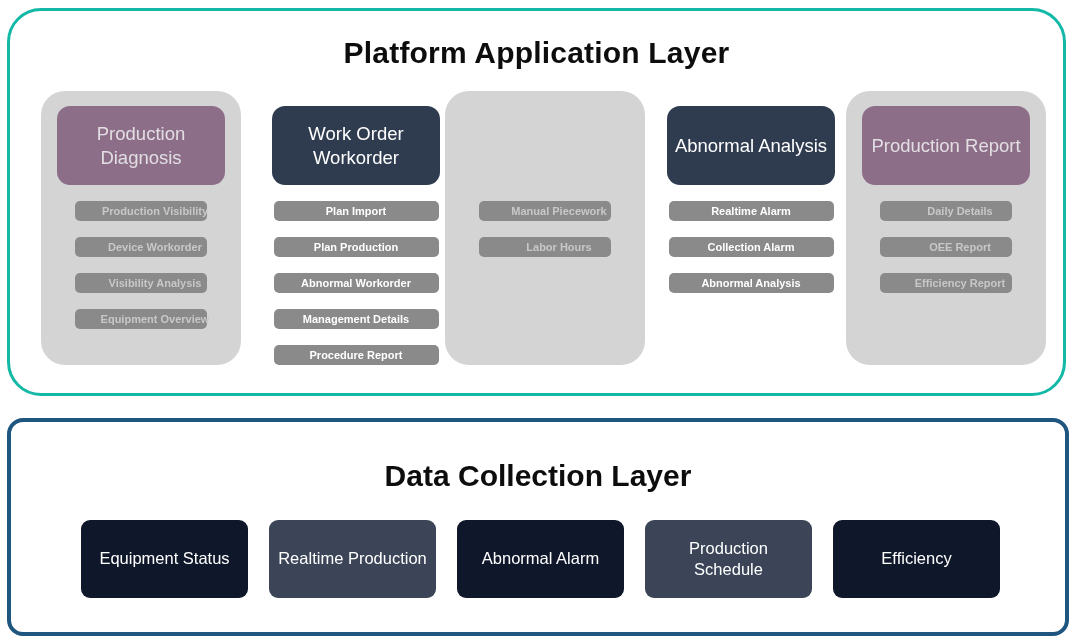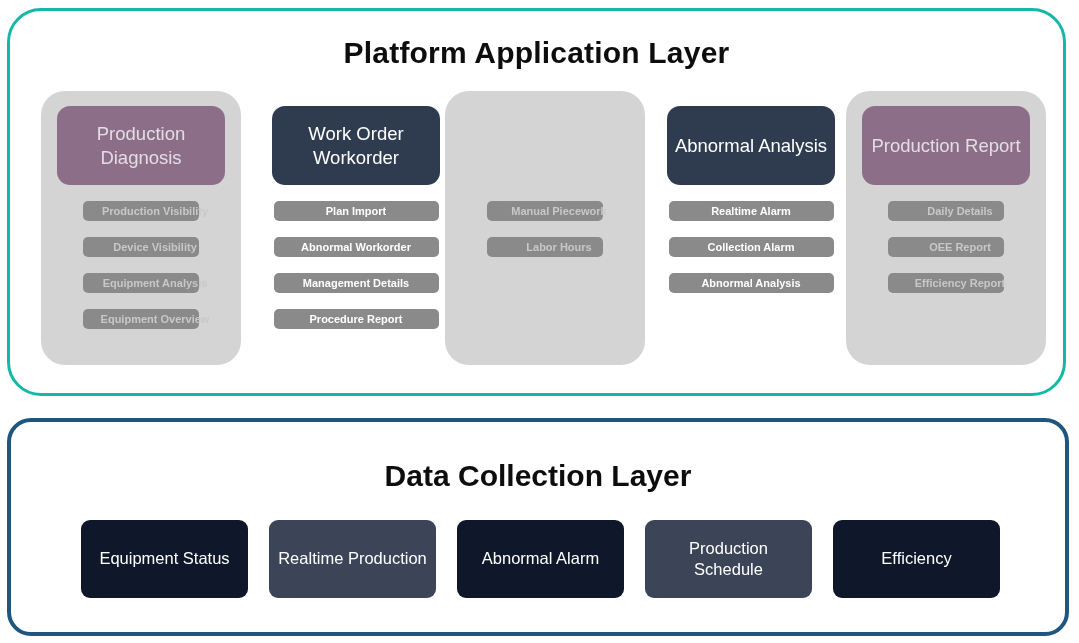--- a/index.html
+++ b/index.html
@@ -104,42 +104,42 @@
     align-items: center;
     justify-content: center;
     font-size: 11px;
     font-weight: bold;
     margin-bottom: 16px;
     box-sizing: border-box;
     white-space: nowrap;
   }
   .col-item.dim {
     color: #c8c8c8;
-    width: 116px;
+    width: 132px;
     margin-left: auto;
     margin-right: auto;
     padding-left: 28px;
   }
   .col-item.bright {
     color: #ffffff;
     width: 165px;
     margin-left: auto;
     margin-right: auto;
   }
 
   
   #data-layer {
     position: absolute;
     left: 7px;
     top: 418px;
     width: 1062px;
     height: 218px;
     box-sizing: border-box;
     border: 4px solid #1f5680;
-    border-radius: 24px;
+    border-radius: 16px;
     background: #ffffff;
   }
   #data-layer-title {
     position: absolute;
     left: 0;
     top: 37px;
     width: 100%;
     text-align: center;
     font-size: 30px;
     font-weight: bold;
@@ -179,29 +179,30 @@
 </head>
 <body>
 
 <div id="app-layer">
   <div id="app-layer-title">Platform Application Layer</div>
   <div id="app-columns">
       <div class="app-col panelled" data-col="0">
         <div class="col-header purple">Production Diagnosis</div>
         <div class="col-items">
           <div class="col-item dim">Production Visibility</div>
-          <div class="col-item dim">Device Visibility</div>
-          <div class="col-item dim">Equipment Analysis</div>
+          <div class="col-item dim">Device Workorder</div>
+          <div class="col-item dim">Visibility Analysis</div>
           <div class="col-item dim">Equipment Overview</div>
         </div>
       </div>
       <div class="app-col" data-col="1">
         <div class="col-header navy">Work Order Workorder</div>
         <div class="col-items">
           <div class="col-item bright">Plan Import</div>
+          <div class="col-item bright">Plan Production</div>
           <div class="col-item bright">Abnormal Workorder</div>
           <div class="col-item bright">Management Details</div>
           <div class="col-item bright">Procedure Report</div>
         </div>
       </div>
       <div class="app-col panelled" data-col="2">
         <div class="col-items">
           <div class="col-item dim">Manual Piecework</div>
           <div class="col-item dim">Labor Hours</div>
         </div>

